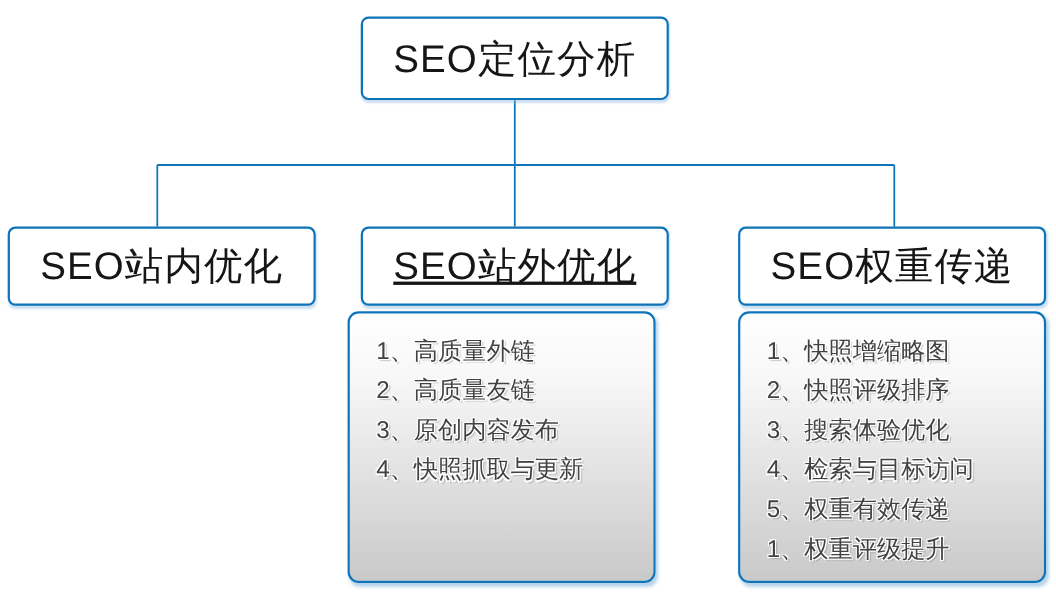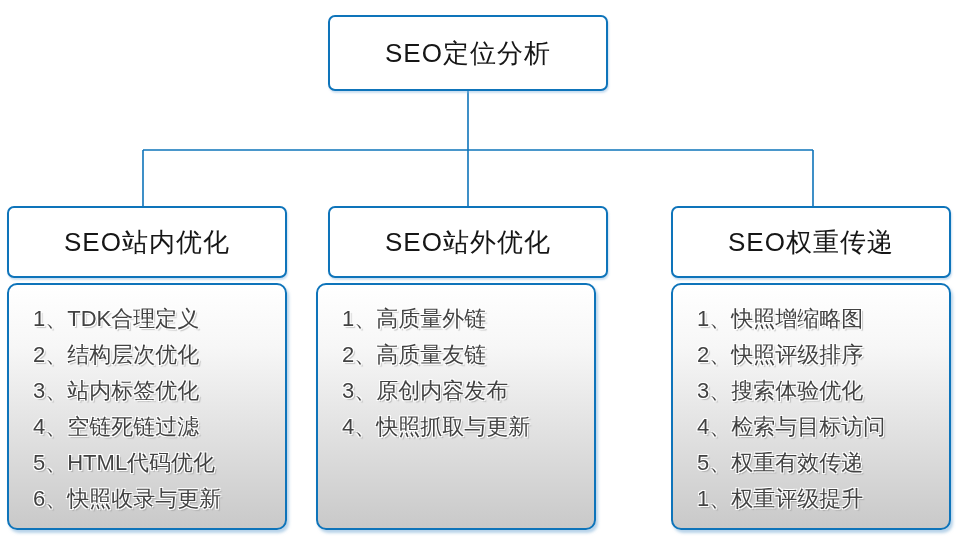--- a/index.html
+++ b/index.html
@@ -12,27 +12,27 @@
     overflow:hidden;
   }
   .stage{position:absolute;inset:0;}
   svg.connectors{position:absolute;left:0;top:0;pointer-events:none;}
   svg.connectors line{stroke:var(--accent);stroke-width:1.6;}
 
   .node{
     position:absolute;box-sizing:border-box;background:#ffffff;
     border:2px solid var(--accent);border-radius:7px;
     display:flex;align-items:center;justify-content:center;
-    font-size:26px;color:#161616;letter-spacing:1px;
+    font-size:35px;color:#161616;letter-spacing:1px;
     box-shadow:1px 2px 2px rgba(140,185,225,.45);
   }
   .node.root{left:328px;top:15px;width:280px;height:76px;}
   .node.branch{top:206px;width:280px;height:72px;}
   .node.b0{left:7px;}
-  .node.b1{left:328px;}
+  .node.b1{left:328px;text-decoration:underline;}
   .node.b2{left:671px;justify-content:center;}
 
   .list{
     position:absolute;top:283px;width:280px;height:247px;box-sizing:border-box;
     border:2.5px solid var(--accent);border-radius:10px;
     background:linear-gradient(180deg,#ffffff 0%,#f7f7f7 25%,#c9c9c9 100%);
     box-shadow:2px 3px 3px rgba(125,175,215,.55);
     padding:16px 6px 0 24px;
   }
   .list ul{list-style:none;margin:0;padding:0;}
@@ -62,30 +62,20 @@
   <div class="node branch b0">
     <span>SEO站内优化</span>
   </div>
   <div class="node branch b1">
     <span>SEO站外优化</span>
   </div>
   <div class="node branch b2">
     <span>SEO权重传递</span>
   </div>
 
-  <div class="list b0" style="left:7px;">
-    <ul>
-      <li>1、TDK合理定义</li>
-      <li>2、结构层次优化</li>
-      <li>3、站内标签优化</li>
-      <li>4、空链死链过滤</li>
-      <li>5、HTML代码优化</li>
-      <li>6、快照收录与更新</li>
-    </ul>
-  </div>
 
   <div class="list b1" style="left:316px;">
     <ul>
       <li>1、高质量外链</li>
       <li>2、高质量友链</li>
       <li>3、原创内容发布</li>
       <li>4、快照抓取与更新</li>
     </ul>
   </div>
 

